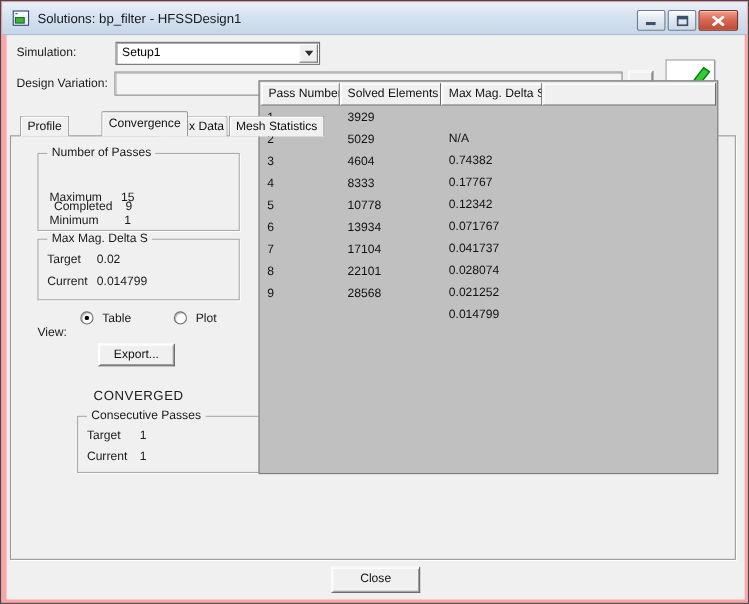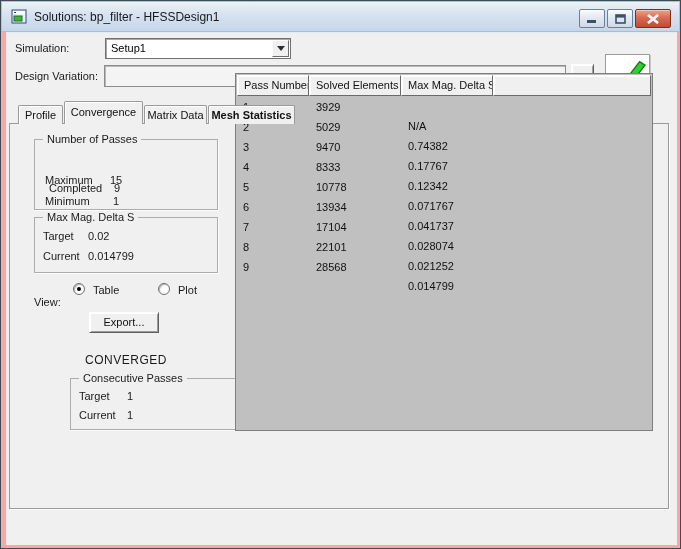--- a/index.html
+++ b/index.html
@@ -68,21 +68,21 @@
   .tabpage{
     position:absolute;left:3px;top:90px;width:660px;height:386px;
     background:#f0f0f0;border:1px solid #9a9a9a;box-shadow:1px 1px 0 #fdfdfd;
   }
   .tab{
     position:absolute;height:19px;top:72px;
     background:#f0f0f0;border:1px solid #9a9a9a;border-bottom:none;
     border-radius:2px 2px 0 0;font-size:11px;text-align:center;line-height:18px;
     box-shadow:inset 1px 1px 0 #fff;z-index:1;color:#111;
   }
-  .tab.active{top:68px;height:23px;z-index:3;line-height:20px;}
+  .tab.active{top:68px;height:23px;z-index:3;line-height:20px;margin-left:28px;}
   
   .group{
     position:absolute;border:1px solid #acacac;box-shadow:1px 1px 0 #fdfdfd;
   }
   .group .gtitle{
     position:absolute;top:-7px;left:8px;background:#f0f0f0;padding:0 4px;
     font-size:11px;color:#1a1a1a;white-space:nowrap;
   }
   .grow{position:absolute;font-size:11px;color:#1a1a1a;white-space:nowrap;}
   .grow .v{position:absolute;white-space:nowrap;}
@@ -167,21 +167,21 @@
       <svg width="36" height="34" viewBox="0 0 40 38">
         <path d="M5 22 L10 17 L16 25 L33 3 L39 7 L17 35 Z" fill="#33cc33" stroke="#0e7a0e" stroke-width="1.5"></path>
       </svg>
     </div>
 
     <div class="tabpage"></div>
 
     <div class="tab" style="left:12px;width:45px;">Profile</div>
     <div class="tab active" style="left:58px;width:79px;">Convergence</div>
     <div class="tab" style="left:138px;width:63px;">Matrix Data</div>
-    <div class="tab" style="left:202px;width:87px;font-weight:bold;">Mesh Statistics</div>
+    <div class="tab" style="left:202px;width:87px;">Mesh Statistics</div>
 
     <div class="group" style="left:28px;top:106px;width:184px;height:71px;">
       <span class="gtitle">Number of Passes</span>
       <div class="grow" style="left:14px;top:13px;margin-top:29px;">
         <span>Completed</span>
         <span class="v" style="left:65px;">9</span>
       </div>
       <div class="grow" style="left:10px;top:34px;">
         <span>Maximum</span>
         <span class="v" style="left:65px;">15</span>
@@ -238,21 +238,21 @@
         <span class="c2">3929</span>
         <span class="c3">N/A</span>
       </div>
       <div class="trow" style="top:43px;">
         <span class="c1">2</span>
         <span class="c2">5029</span>
         <span class="c3">0.74382</span>
       </div>
       <div class="trow" style="top:63px;">
         <span class="c1">3</span>
-        <span class="c2">9470</span>
+        <span class="c2">4604</span>
         <span class="c3">0.17767</span>
       </div>
       <div class="trow" style="top:83px;">
         <span class="c1">4</span>
         <span class="c2">8333</span>
         <span class="c3">0.12342</span>
       </div>
       <div class="trow" style="top:103px;">
         <span class="c1">5</span>
         <span class="c2">10778</span>
@@ -273,14 +273,15 @@
         <span class="c2">22101</span>
         <span class="c3">0.021252</span>
       </div>
       <div class="trow" style="top:183px;">
         <span class="c1">9</span>
         <span class="c2">28568</span>
         <span class="c3">0.014799</span>
       </div>
     </div>
 
+    <div class="btn3d closebtn">Close</div>
   </div>
 </div>
 
 </body></html>

